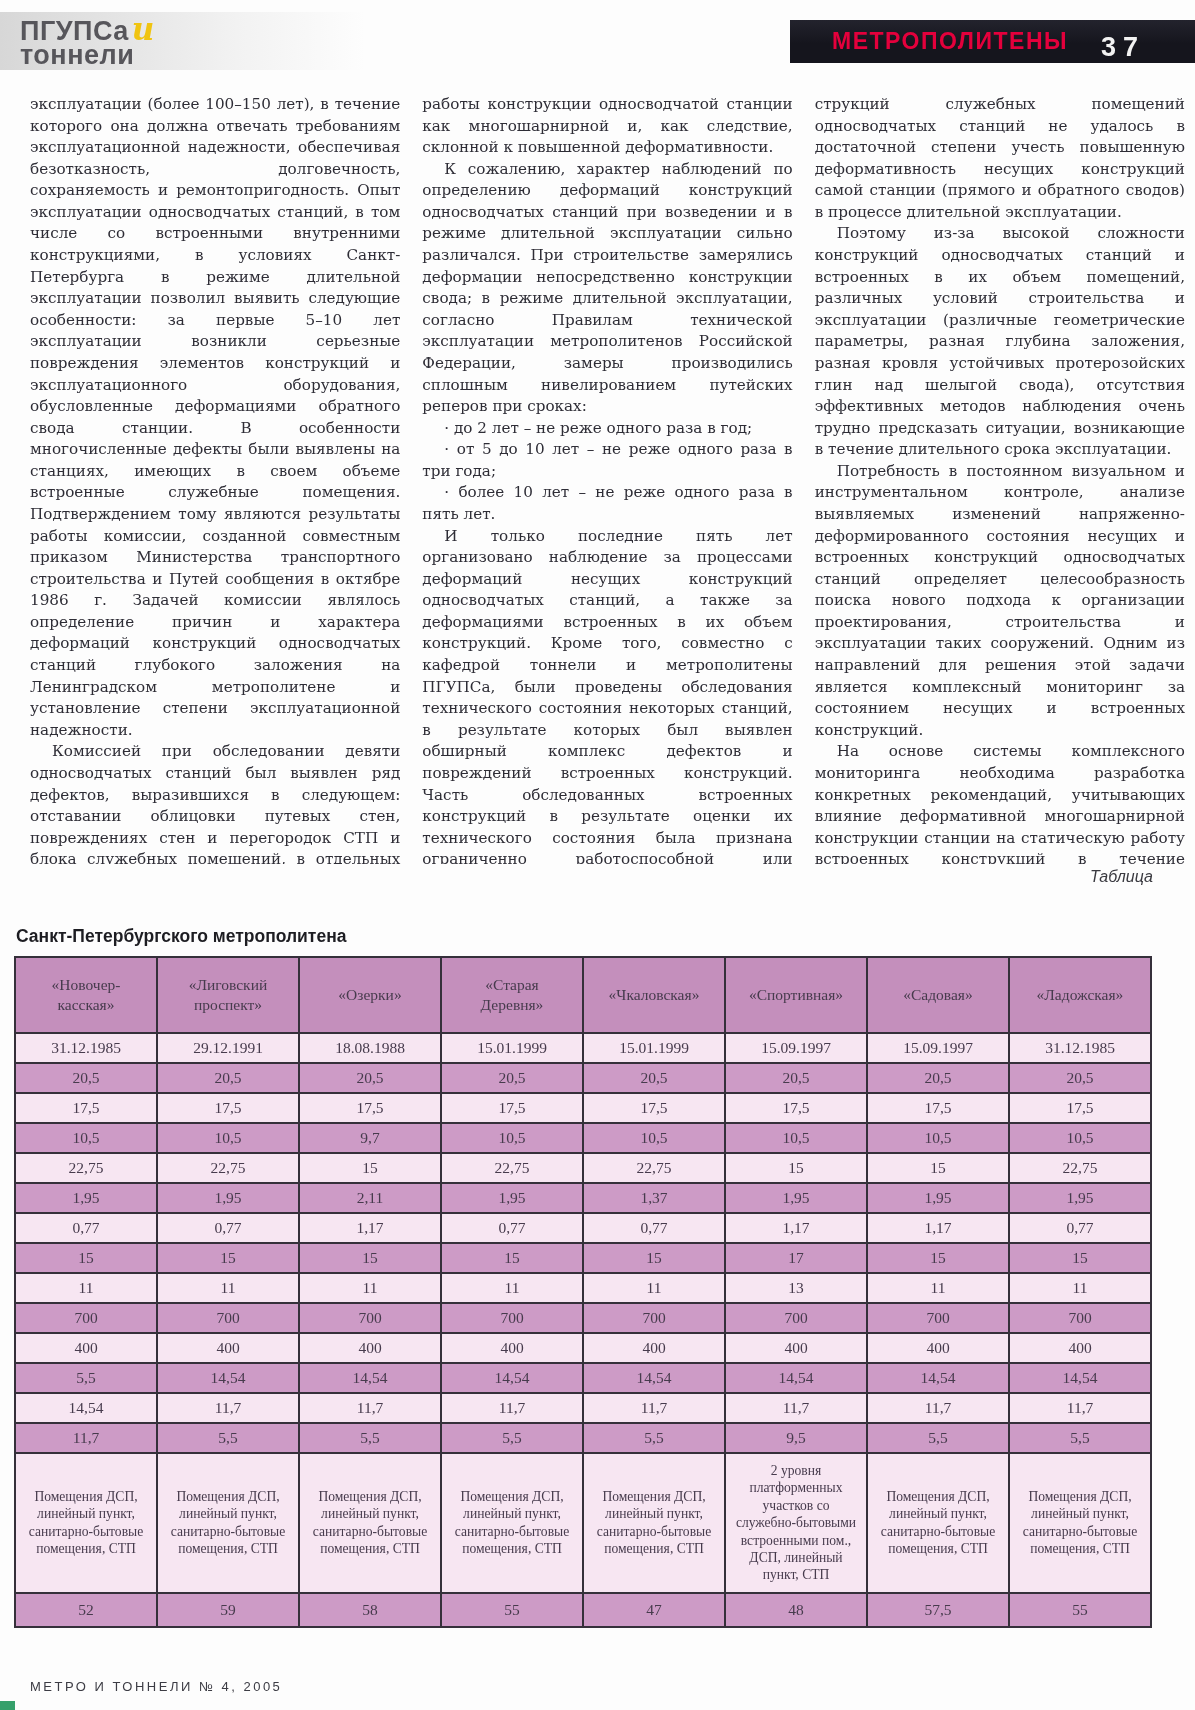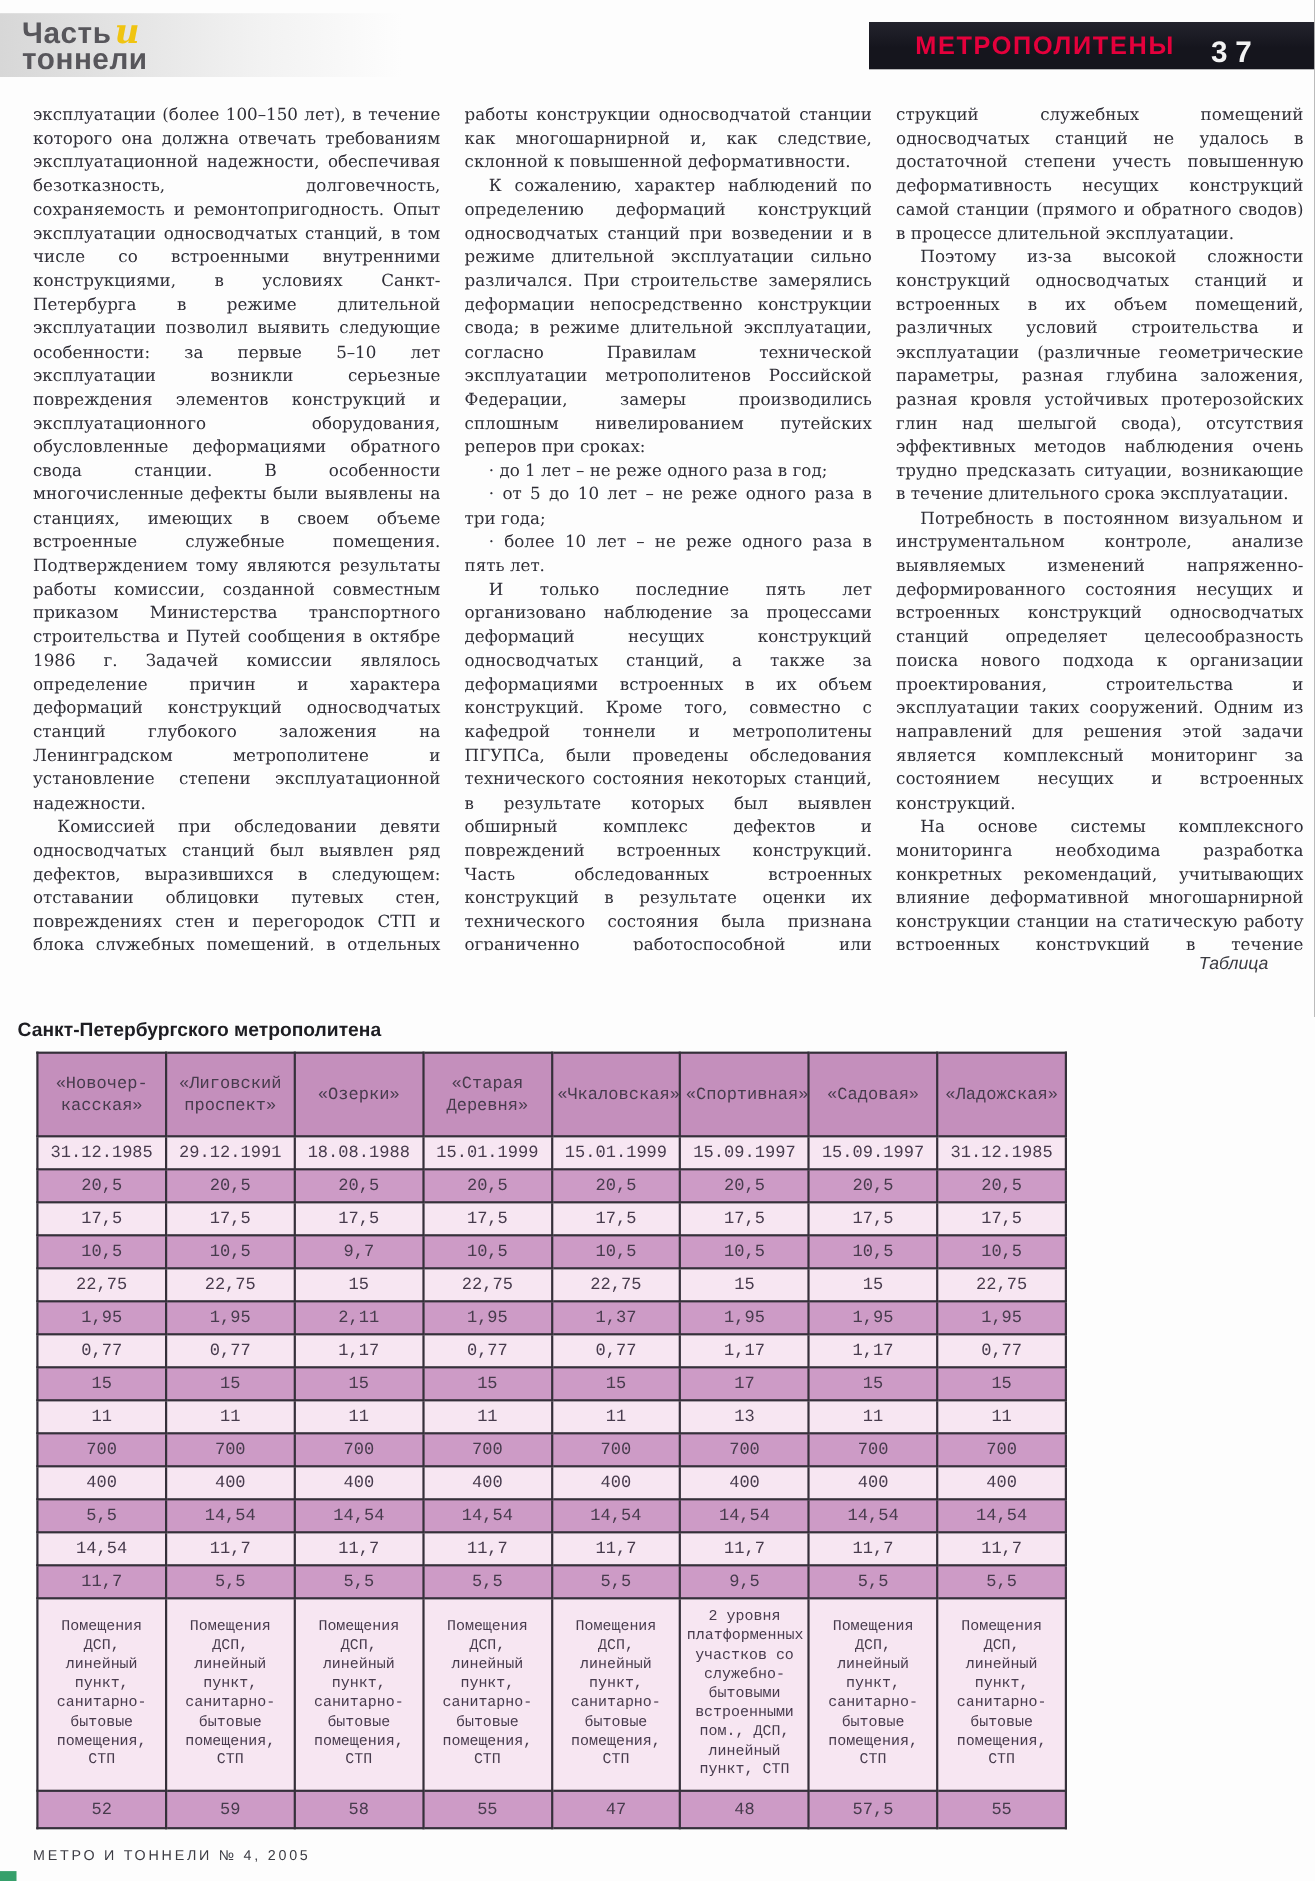--- a/index.html
+++ b/index.html
@@ -31,60 +31,60 @@
   .columns{display:flex;gap:22px;padding:0 10px 0 30px;height:770px;overflow:hidden;}
   .col{flex:1;text-align:justify;font-size:15.2px;line-height:1.42;}
   .para{margin:0;}
   .para.indent{text-indent:22px;}
   .para.has-badge{position:relative;}
   
   .table-label{text-align:right;padding-right:42px;font-style:italic;
         font-family:"Liberation Sans",sans-serif;font-size:16px;color:#3a3a40;margin-top:4px;}
   .table-caption{font-family:"Liberation Sans",sans-serif;font-weight:bold;font-size:17.5px;
         color:#1d1d22;padding-left:16px;margin-top:40px;margin-bottom:9px;}
-  table.data-table{border-collapse:collapse;margin-left:33px;width:937px;table-layout:fixed;
-        font-family:Liberation Mono, monospace;color:var(--table-ink);}
+  table.data-table{border-collapse:collapse;margin-left:14px;width:1138px;table-layout:fixed;
+        font-family:Liberation Serif, serif;color:var(--table-ink);}
   .data-table th,.data-table td{border:2px solid #35303a;text-align:center;padding:1px 4px;}
   .data-table thead th{background:var(--table-header-bg);font-weight:normal;font-size:15.5px;
         height:72px;white-space:pre-line;line-height:1.3;}
   .data-table tbody td{font-size:15.5px;height:26px;}
   .data-table tr.light td{background:var(--table-row-light);}
   .data-table tr.dark td{background:var(--table-row-dark);}
   .data-table tr.text-row td{font-size:13.6px;padding:8px 5px;line-height:1.28;height:auto;}
   .data-table tr:nth-last-child(-n+2) td{height:30px;}
   
   .footer-text{position:absolute;left:30px;bottom:16px;font-family:"Liberation Sans",sans-serif;
         font-size:13px;letter-spacing:2.5px;color:#3c3c44;}
   .corner-mark{position:absolute;left:0;bottom:0;width:15px;height:9px;background:#36a06b;}
 </style>
 </head>
 <body>
 
 <div class="page">
 
   <header class="masthead-row">
     <div class="logo">
-      <div class="logo-line1"><span>Часть</span><span class="logo-i">и</span></div>
+      <div class="logo-line1"><span>ПГУПСа</span><span class="logo-i">и</span></div>
       <div class="logo-line2">тоннели</div>
     </div>
     <div class="section-bar">
       <span class="section-title">МЕТРОПОЛИТЕНЫ</span>
       <span class="page-number">37</span>
     </div>
   </header>
 
   <main class="columns">
     <div class="col">
         <p class="para">эксплуатации (более 100–150 лет), в течение которого она должна отвечать требованиям эксплуатационной надежности, обеспечивая безотказность, долговечность, сохраняемость и ремонтопригодность. Опыт эксплуатации односводчатых станций, в том числе со встроенными внутренними конструкциями, в условиях Санкт-Петербурга в режиме длительной эксплуатации позволил выявить следующие особенности: за первые 5–10 лет эксплуатации возникли серьезные повреждения элементов конструкций и эксплуатационного оборудования, обусловленные деформациями обратного свода станции. В особенности многочисленные дефекты были выявлены на станциях, имеющих в своем объеме встроенные служебные помещения. Подтверждением тому являются результаты работы комиссии, созданной совместным приказом Министерства транспортного строительства и Путей сообщения в октябре 1986 г. Задачей комиссии являлось определение причин и характера деформаций конструкций односводчатых станций глубокого заложения на Ленинградском метрополитене и установление степени эксплуатационной надежности.</p>
         <p class="para indent">Комиссией при обследовании девяти односводчатых станций был выявлен ряд дефектов, выразившихся в следующем: отставании облицовки путевых стен, повреждениях стен и перегородок СТП и блока служебных помещений, в отдельных местах вывалы кирпичной кладки стен и др.</p>
       </div>
     <div class="col">
         <p class="para">работы конструкции односводчатой станции как многошарнирной и, как следствие, склонной к повышенной деформативности.</p>
         <p class="para indent">К сожалению, характер наблюдений по определению деформаций конструкций односводчатых станций при возведении и в режиме длительной эксплуатации сильно различался. При строительстве замерялись деформации непосредственно конструкции свода; в режиме длительной эксплуатации, согласно Правилам технической эксплуатации метрополитенов Российской Федерации, замеры производились сплошным нивелированием путейских реперов при сроках:</p>
-        <p class="para indent">· до 1 лет – не реже одного раза в год;</p>
+        <p class="para indent">· до 2 лет – не реже одного раза в год;</p>
         <p class="para indent">· от 5 до 10 лет – не реже одного раза в три года;</p>
         <p class="para indent">· более 10 лет – не реже одного раза в пять лет.</p>
         <p class="para indent">И только последние пять лет организовано наблюдение за процессами деформаций несущих конструкций односводчатых станций, а также за деформациями встроенных в их объем конструкций. Кроме того, совместно с кафедрой тоннели и метрополитены ПГУПСа, были проведены обследования технического состояния некоторых станций, в результате которых был выявлен обширный комплекс дефектов и повреждений встроенных конструкций. Часть обследованных встроенных конструкций в результате оценки их технического состояния была признана ограниченно работоспособной или недопустимой. По результатам обследований возникла оперативная необходимость в выполнении дорогостоящего капитального ремонта.</p>
       </div>
     <div class="col">
         <p class="para">струкций служебных помещений односводчатых станций не удалось в достаточной степени учесть повышенную деформативность несущих конструкций самой станции (прямого и обратного сводов) в процессе длительной эксплуатации.</p>
         <p class="para indent">Поэтому из-за высокой сложности конструкций односводчатых станций и встроенных в их объем помещений, различных условий строительства и эксплуатации (различные геометрические параметры, разная глубина заложения, разная кровля устойчивых протерозойских глин над шелыгой свода), отсутствия эффективных методов наблюдения очень трудно предсказать ситуации, возникающие в течение длительного срока эксплуатации.</p>
         <p class="para indent">Потребность в постоянном визуальном и инструментальном контроле, анализе выявляемых изменений напряженно-деформированного состояния несущих и встроенных конструкций односводчатых станций определяет целесообразность поиска нового подхода к организации проектирования, строительства и эксплуатации таких сооружений. Одним из направлений для решения этой задачи является комплексный мониторинг за состоянием несущих и встроенных конструкций.</p>
         <p class="para indent has-badge">На основе системы комплексного мониторинга необходима разработка конкретных рекомендаций, учитывающих влияние деформативной многошарнирной конструкции станции на статическую работу встроенных конструкций в течение длительной эксплуатации в режиме действующего метрополитена.</p>
       </div>

